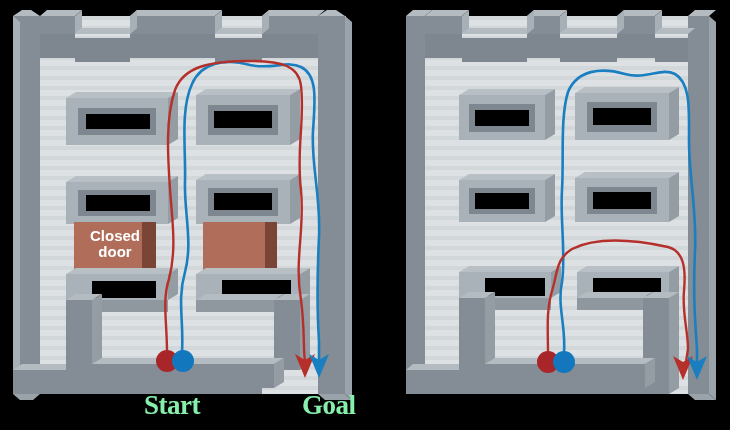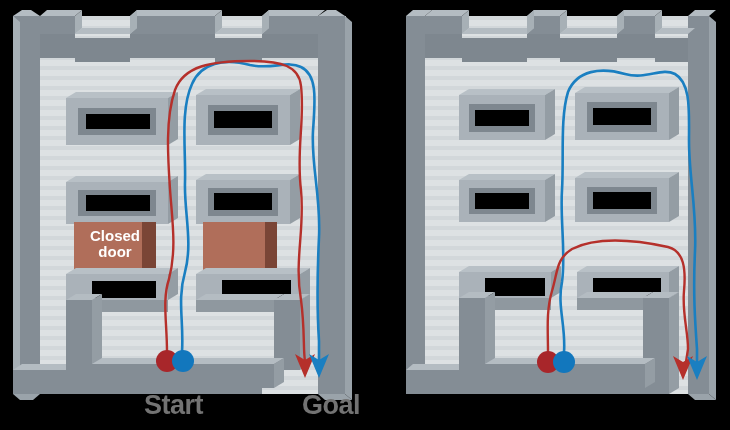--- a/index.html
+++ b/index.html
@@ -13,24 +13,24 @@
   #stage{
     position:absolute;left:0;top:0;width:670px;height:430px;
     background:#000;
   }
   .panel{position:absolute;top:0;height:430px;}
   #panel-left{left:0;width:365px;}
   #panel-right{left:365px;width:365px;}
   svg.maze{display:block;width:365px;height:430px;}
   .lbl{
     position:absolute;
-    font-family:Liberation Sans, sans-serif;
+    font-family:Liberation Serif, serif;
     font-size:27px;
     font-weight:700;
-    color:#737373;
+    color:#86efac;
     letter-spacing:-0.5px;
     white-space:nowrap;
     line-height:1;
   }
   #label-start{left:144px;top:392px;}
   #label-goal{left:277px;top:392px;margin-left:25px;}
   .doorlabel{
     position:absolute;
     color:#ffffff;
     font-family:"Liberation Sans", sans-serif;

